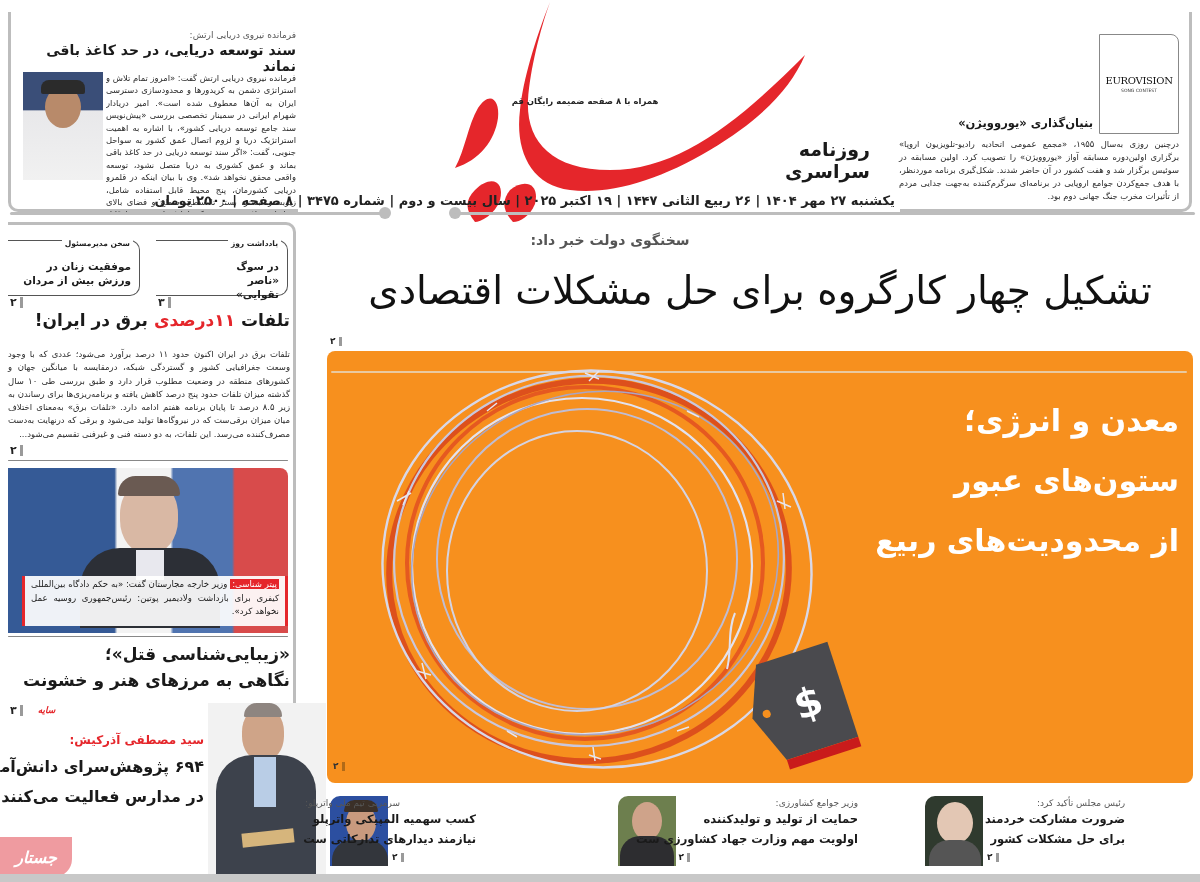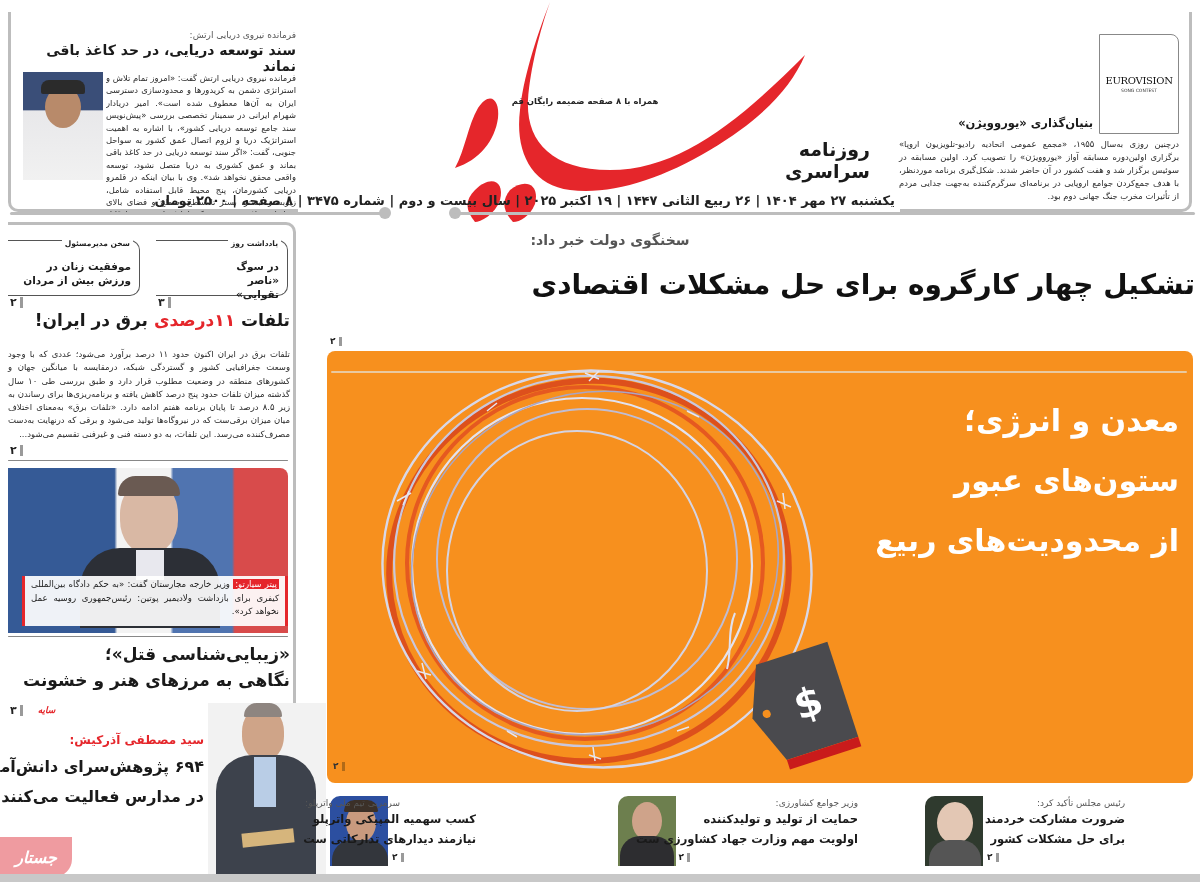--- a/index.html
+++ b/index.html
@@ -89,21 +89,21 @@
 </div>
 
 <div class="abs rule" style="left:8px;top:460px;width:280px;height:1px;background:#888;"></div>
 <div class="abs photo" style="left:8px;top:468px;width:280px;height:165px;border-radius:0 8px 0 0;background:linear-gradient(90deg,#355a96 0%,#355a96 38%,#f3f3f3 39%,#f3f3f3 58%,#5074b0 59%,#5074b0 80%,#d84b4b 81%,#d84b4b 100%);">
   <div style="position:absolute;left:112px;top:12px;width:58px;height:74px;border-radius:46%;background:#d9b8a4;"></div>
   <div style="position:absolute;left:110px;top:8px;width:62px;height:20px;border-radius:30px 30px 4px 4px;background:#6a5a52;"></div>
   <div style="position:absolute;left:72px;top:80px;width:140px;height:80px;border-radius:40px 40px 0 0;background:#2c2f36;"></div>
   <div style="position:absolute;left:128px;top:82px;width:28px;height:30px;background:#e8e8ee;"></div>
 </div>
 <div class="abs" style="left:22px;top:576px;width:266px;height:50px;background:rgba(255,255,255,0.92);border-right:3px solid #e5262b;border-left:3px solid #e5262b;padding:2px 6px;font-size:8.6px;line-height:13.6px;text-align:justify;">
-  <span style="background:#e5262b;color:#fff;padding:0 2px;">پیتر سیارتو:</span>
+  <span style="background:#e5262b;color:#fff;padding:0 2px;">پیتر شناسی:</span>
   <span>وزیر خارجه مجارستان گفت: «به حکم دادگاه بین‌المللی کیفری برای بازداشت ولادیمیر پوتین: رئیس‌جمهوری روسیه عمل نخواهد کرد».</span>
 </div>
 <div class="abs rule" style="left:8px;top:636px;width:280px;height:1px;background:#888;"></div>
 
 <div class="abs" style="left:8px;top:644px;width:282px;height:70px;">
   <div class="abs" style="right:0;top:0;font-size:17px;font-weight:bold;white-space:nowrap;">«زیبایی‌شناسی قتل»؛</div>
   <div class="abs" style="right:0;top:26px;font-size:17px;font-weight:bold;white-space:nowrap;">نگاهی به مرزهای هنر و خشونت</div>
   <div class="abs pg" style="left:2px;top:60px;">
     <span style="color:#e5262b;font-size:9px;font-style:italic;margin-left:12px;font-family:Liberation Mono, monospace;">سایه</span>
     <span class="bar"></span>
@@ -121,21 +121,21 @@
   </div>
   <div class="abs" style="right:124px;top:8px;font-size:12px;font-weight:bold;color:#e5262b;white-space:nowrap;">سید مصطفی آذرکیش:</div>
   <div class="abs" style="right:124px;top:32px;font-size:16px;font-weight:bold;white-space:nowrap;">۶۹۴ پژوهش‌سرای دانش‌آموزی</div>
   <div class="abs" style="right:124px;top:62px;font-size:16px;font-weight:bold;white-space:nowrap;">در مدارس فعالیت می‌کنند</div>
   <div class="abs" style="left:-8px;top:112px;width:72px;height:40px;background:#ef9ba0;border-radius:0 0 18px 0;display:flex;align-items:center;justify-content:center;">
     <span style="color:#fff;font-size:16px;font-weight:bold;font-style:italic;">جستار</span>
   </div>
 </div>
 
 <div class="abs" style="left:330px;top:232px;width:560px;text-align:center;font-size:14px;font-weight:bold;color:#555;">سخنگوی دولت خبر داد:</div>
-<div class="abs" style="left:325px;top:268px;width:870px;text-align:right;font-size:28px;font-weight:bold;color:#111;white-space:nowrap;letter-spacing:-1px;">تشکیل چهار کارگروه برای حل مشکلات اقتصادی</div>
+<div class="abs" style="left:325px;top:268px;width:870px;text-align:center;font-size:39px;font-weight:normal;color:#111;white-space:nowrap;letter-spacing:-1px;">تشکیل چهار کارگروه برای حل مشکلات اقتصادی</div>
 <div class="abs pg" style="left:330px;top:336px;font-size:9px;">
     <span class="bar" style="height:9px;"></span>
     <span>۲</span>
   </div>
 
 <div class="abs" style="left:327px;top:351px;width:866px;height:432px;background:#f7901e;border-radius:8px;overflow:hidden;">
   <div class="abs" style="left:4px;top:20px;width:856px;height:2px;background:#e9c9a0;border-radius:2px;"></div>
 
   <svg class="abs" style="left:0;top:0;" width="560" height="432" viewBox="0 0 560 432">
     <g fill="none" stroke-linecap="round">

